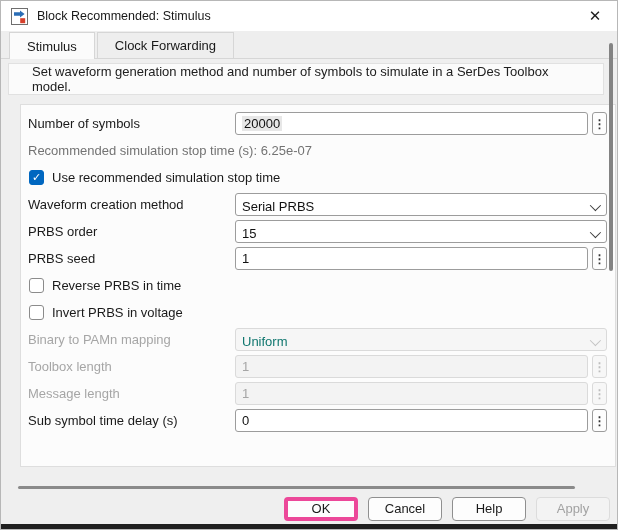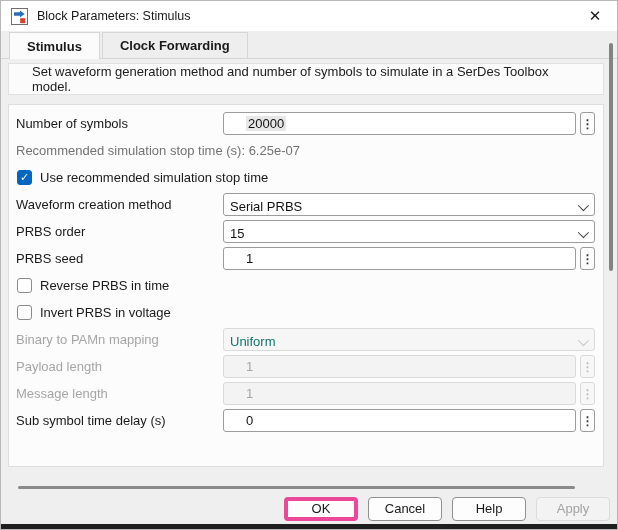--- a/index.html
+++ b/index.html
@@ -10,36 +10,36 @@
   }
   
   .titlebar{position:absolute;left:0;top:0;right:0;height:30px;background:#ffffff;
     display:flex;align-items:center;padding-left:10px;box-sizing:border-box;}
   .titlebar .appicon{width:17px;height:17px;margin-right:9px;flex:0 0 auto;}
   .titlebar .title{font-size:12.5px;color:#191919;}
   .closebtn{position:absolute;right:6px;top:3px;width:32px;height:24px;display:flex;
     align-items:center;justify-content:center;font-size:15px;color:#1b1b1b;cursor:default;background:transparent;border:0;}
   
   .tabbar{position:absolute;left:0;top:30px;right:0;height:28px;background:#eeeeee;
-    border-bottom:1px solid #d6d6d6;display:flex;align-items:flex-end;box-sizing:border-box;font-weight:bold;}
+    border-bottom:1px solid #d6d6d6;display:flex;align-items:flex-end;box-sizing:border-box;}
   .tab{height:26px;display:flex;align-items:center;padding:0 17px;box-sizing:border-box;
     border:1px solid #d6d6d6;border-bottom:none;background:#eeeeee;margin-right:2px;color:#191919;}
   .tab.active{background:#fbfbfb;margin-left:8px;position:relative;z-index:2;margin-bottom:-1px;height:27px;}
   
   .descbox{position:absolute;left:7px;top:62px;width:596px;height:32px;background:#fbfbfb;
     border:1px solid #e1e1e1;box-sizing:border-box;display:flex;align-items:center;padding:0 23px;color:#202020;}
   
-  .panel{position:absolute;left:7px;top:103px;width:596px;height:363px;background:#fcfcfc;
+  .panel{position:absolute;left:19px;top:103px;width:596px;height:363px;background:#fcfcfc;
     border:1px solid #dedede;box-sizing:border-box;padding:5px 8px 0 7px;}
   .row{height:27px;display:flex;align-items:center;}
   .lbl{width:207px;flex:0 0 auto;color:#1a1a1a;}
   .row.disabled .lbl{color:#a6a6a6;}
   .staticlbl{color:#737373;}
   .field{flex:1;height:23px;border:1px solid #9c9c9c;border-radius:3px;background:#ffffff;
-    display:flex;align-items:center;padding:0 22px;box-sizing:border-box;color:#111;}
+    display:flex;align-items:center;padding:0 6px;box-sizing:border-box;color:#111;}
   .field .hl{background:#e7e7e7;padding:0 2px;}
   .row.disabled .field{background:#f3f3f3;border-color:#dadada;color:#a6a6a6;}
   .dots{flex:0 0 auto;width:15px;height:23px;margin-left:4px;border:1px solid #9c9c9c;border-radius:3px;
     background:#fdfdfd;display:flex;align-items:center;justify-content:center;
     font-size:12px;font-weight:bold;color:#333;padding:0;box-sizing:border-box;}
   .row.disabled .dots{border-color:#dadada;color:#bdbdbd;background:#f7f7f7;}
   .combo{flex:1;height:23px;border:1px solid #9c9c9c;border-radius:3px;background:#ffffff;
     display:flex;align-items:center;justify-content:space-between;padding:4px 8px 0 6px;box-sizing:border-box;color:#111;}
   .row.disabled .combo{background:#f6f6f6;border-color:#dadada;color:#0f766e;}
   .chev{width:7px;height:7px;border-right:1.5px solid #3c3c3c;border-bottom:1.5px solid #3c3c3c;
@@ -68,21 +68,21 @@
 <body>
 
 <div class="dialog">
 
   <div class="titlebar">
     <svg class="appicon" viewBox="0 0 17 17" xmlns="http://www.w3.org/2000/svg">
       <rect x="0.5" y="0.5" width="16" height="16" fill="#ffffff" stroke="#6e6e6e"></rect>
       <path d="M3 4.2 h6 V2.4 l4.6 3.6 -4.6 3.6 V7.8 H3 Z" fill="#2a6db5"></path>
       <rect x="9.2" y="10.2" width="5" height="5" fill="#d6402c"></rect>
     </svg>
-    <span class="title">Block Parameters: Stimulus</span>
+    <span class="title">Block Recommended: Stimulus</span>
     <button class="closebtn">
       <span>✕</span>
     </button>
   </div>
 
   <div class="tabbar">
     <div class="tab active">
       <span>Stimulus</span>
     </div>
     <div class="tab">
@@ -155,21 +155,21 @@
 
     <div class="row disabled">
       <span class="lbl">Binary to PAMn mapping</span>
       <div class="combo">
         <span>Uniform</span>
         <span class="chev"></span>
       </div>
     </div>
 
     <div class="row disabled">
-      <span class="lbl">Payload length</span>
+      <span class="lbl">Toolbox length</span>
       <div class="field">
         <span>1</span>
       </div>
       <button class="dots">
         <span>⋮</span>
       </button>
     </div>
 
     <div class="row disabled">
       <span class="lbl">Message length</span>

